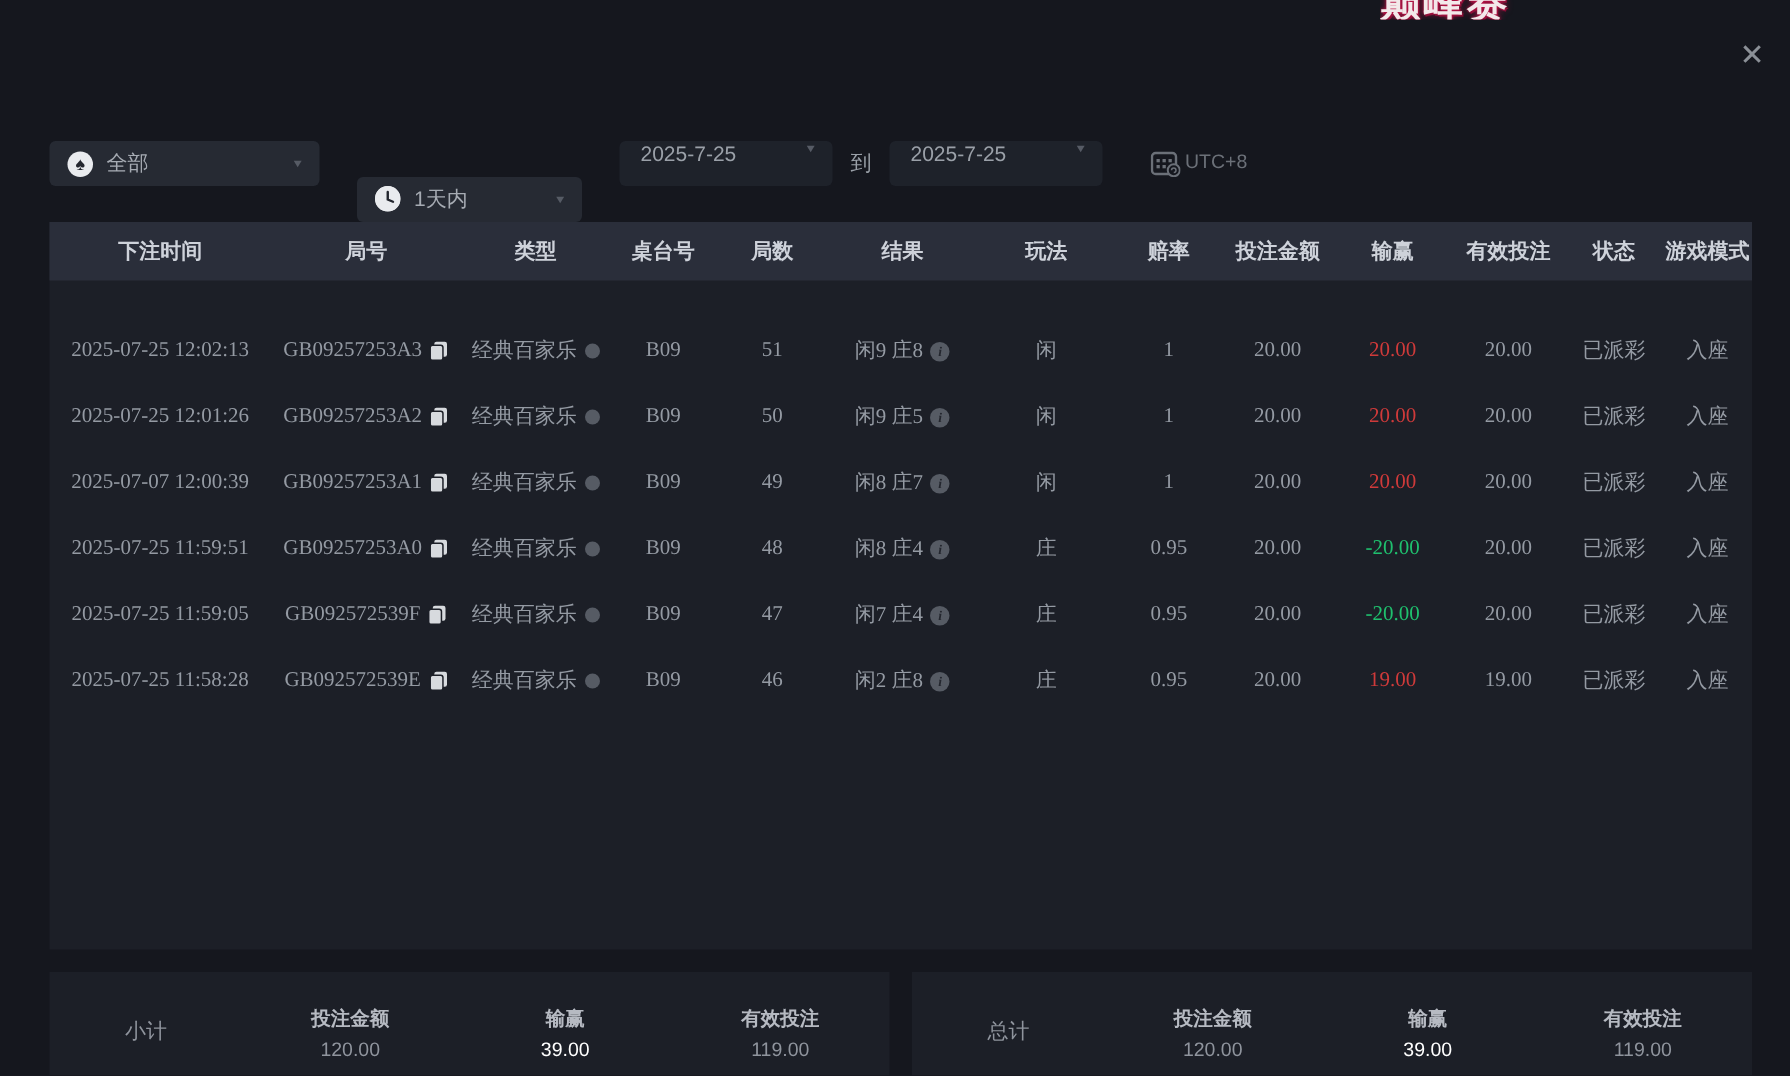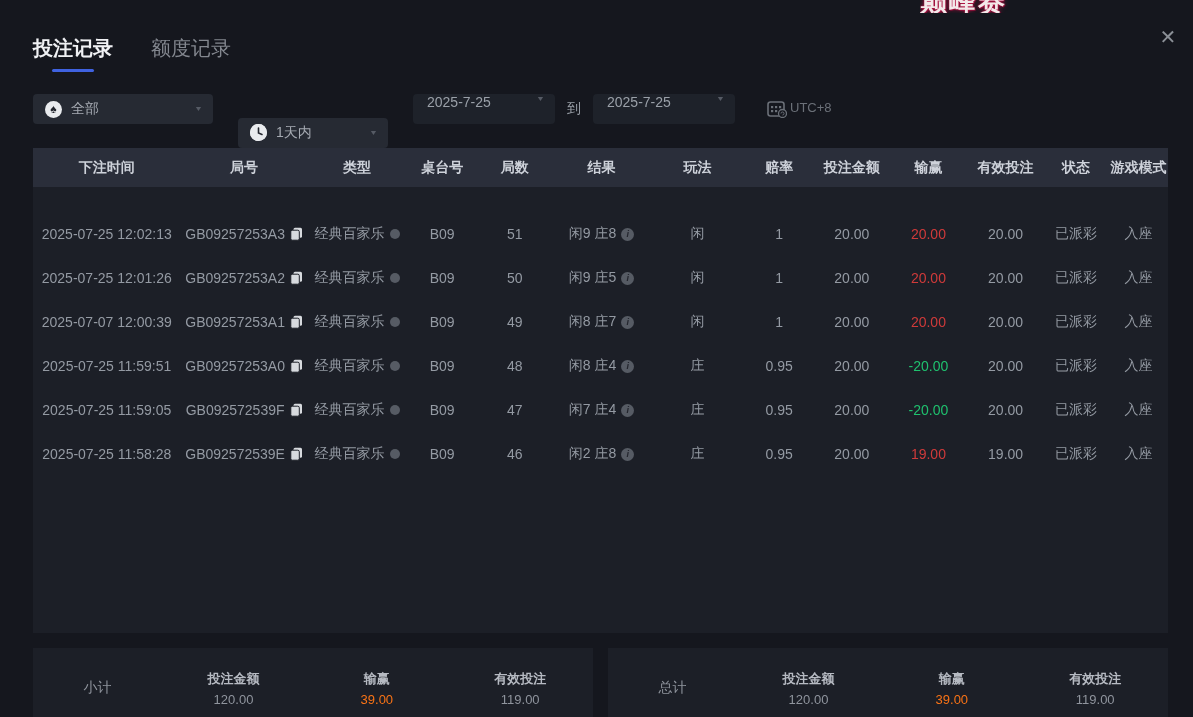--- a/index.html
+++ b/index.html
@@ -40,63 +40,54 @@
     padding:0 10px; margin-left:25px; cursor:text; }
   .round-input .in-icon { width:16px; height:16px; border-radius:50%; background:#3a3f48; margin-right:8px;
     display:flex; align-items:center; justify-content:center; }
   .placeholder { color:#565b65; font-size:14px; }
   .query-btn { margin-left:auto; width:136px; height:30px; background:#4a6ce0; border:none; border-radius:6px;
     color:#fff; font-size:15px; font-weight:bold; cursor:pointer; font-family:inherit; }
 
   
   .table { position:absolute; left:33px; top:148px; width:1135px; height:485px; background:#1c1f27; }
   .grid-row { display:grid; width:100%;
-    grid-template-columns:13% 11.2% 8.7% 6.3% 6.5% 8.8% 8.1% 6.3% 6.5% 7% 6.6% 5.8% 5.2%; }
+    grid-template-columns:13% 11.2% 8.7% 6.3% 6.5% 8.8% 8.1% 6.3% 6.5% 7% 6.6% 5.8% 5.2%;font-family:Liberation Serif, serif; }
   .thead { height:39px; background:#2a2e3a; align-items:center; }
   .th { text-align:center; color:#ced2da; font-size:14px; font-weight:bold; white-space:nowrap; }
   .tbody { padding-top:1px;margin-top:24px; }
   .tr { height:44px; align-items:center; }
   .td { text-align:center; color:#949aa3; font-size:14px; white-space:nowrap;
     display:flex; align-items:center; justify-content:center; gap:5px; }
   .td.red { color:#cf3a3a; }
   .td.green { color:#1fc06e; }
   .copy-icon { display:inline-block; cursor:pointer; line-height:0; }
   .dot-icon { width:10px; height:10px; border-radius:50%; background:#565b64; display:inline-block; }
   .info-icon { width:13px; height:13px; border-radius:50%; background:#565b64; color:#23262e; font-size:9px;
     font-style:italic; font-weight:bold; line-height:13px; text-align:center; display:inline-block; cursor:pointer; }
 
   
   .summaries { position:absolute; left:33px; top:648px; width:1135px; display:flex; gap:15px; }
   .panel { width:560px; height:80px; background:#1c1f27; display:flex; align-items:center; }
   .panel-label { width:23%; text-align:center; color:#8f949d; font-size:14px; }
   .stat { width:25.6%; text-align:center; }
   .stat .s-label { color:#b6bac2; font-size:13px; font-weight:bold; margin-bottom:4px; }
   .stat .s-value { color:#8f949d; font-size:13px; }
-  .stat .s-value.red { color:#f97316; }
+  .stat .s-value.red { color:#ffffff; }
 </style>
 </head>
 <body>
 
 <div class="screen">
 
   <div class="logo-clip">
     <div class="logo-text">巅峰赛</div>
   </div>
 
   <div class="close-btn">✕</div>
 
-  <div class="tabs">
-    <div class="tab active">
-      <span>投注记录</span>
-      <span class="underline"></span>
-    </div>
-    <div class="tab">
-      <span>额度记录</span>
-    </div>
-  </div>
 
   <div class="filters">
     <div class="select sel-type">
       <span class="icon-circle">♠</span>
       <span>全部</span>
       <span class="caret">▼</span>
     </div>
     <div class="select sel-time">
       <span class="icon-circle" style="position:relative;">
         <svg width="17" height="17" viewBox="0 0 17 17" style="position:absolute;left:0;top:0;">

